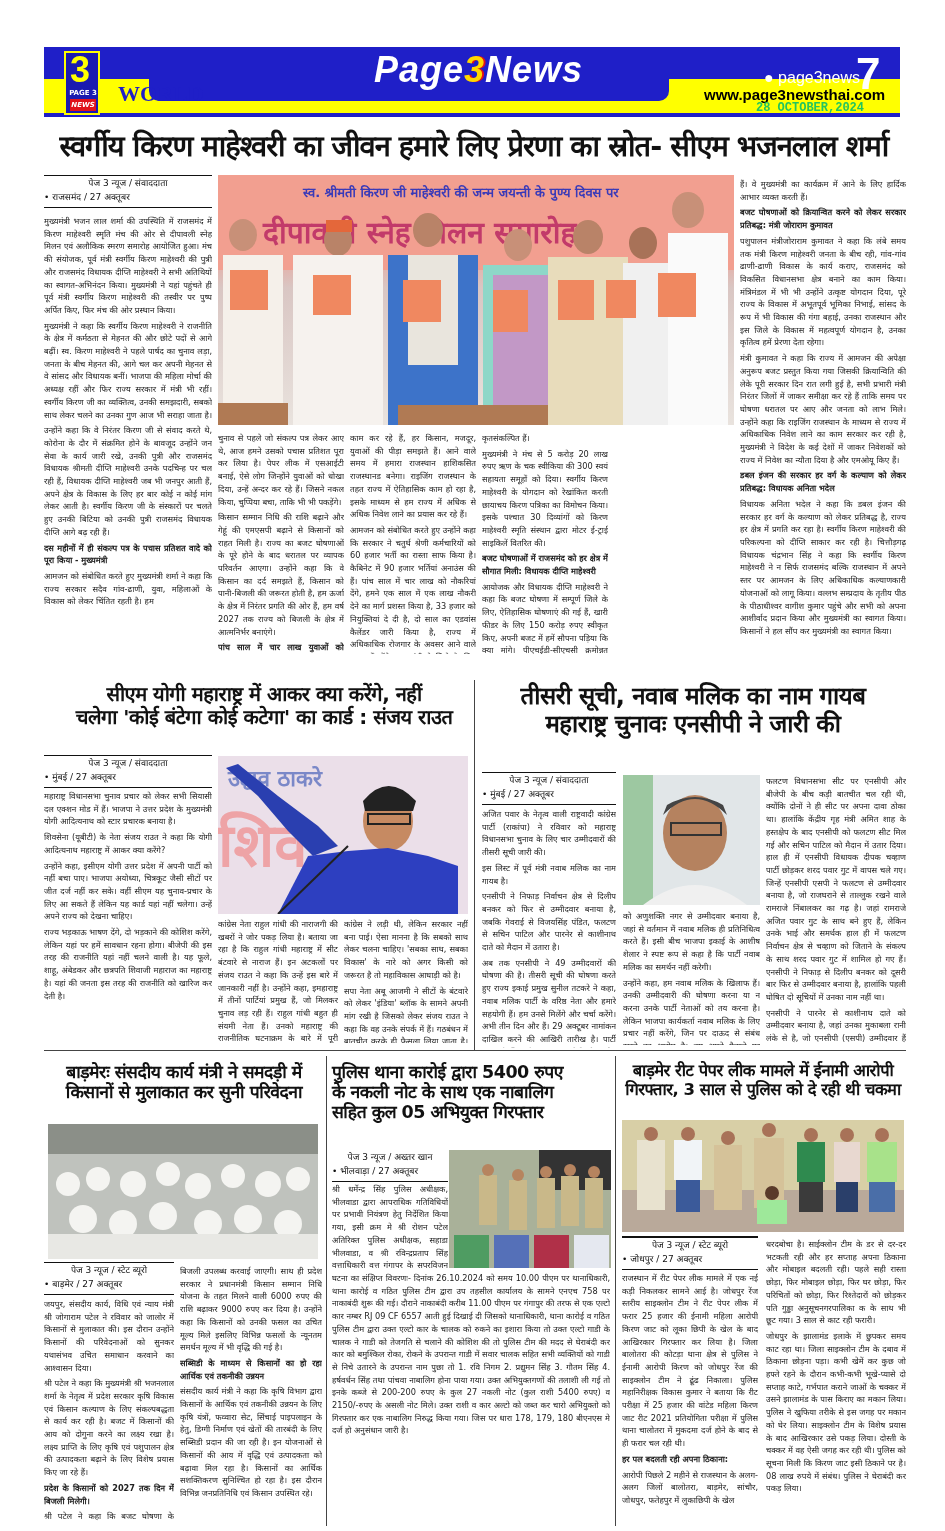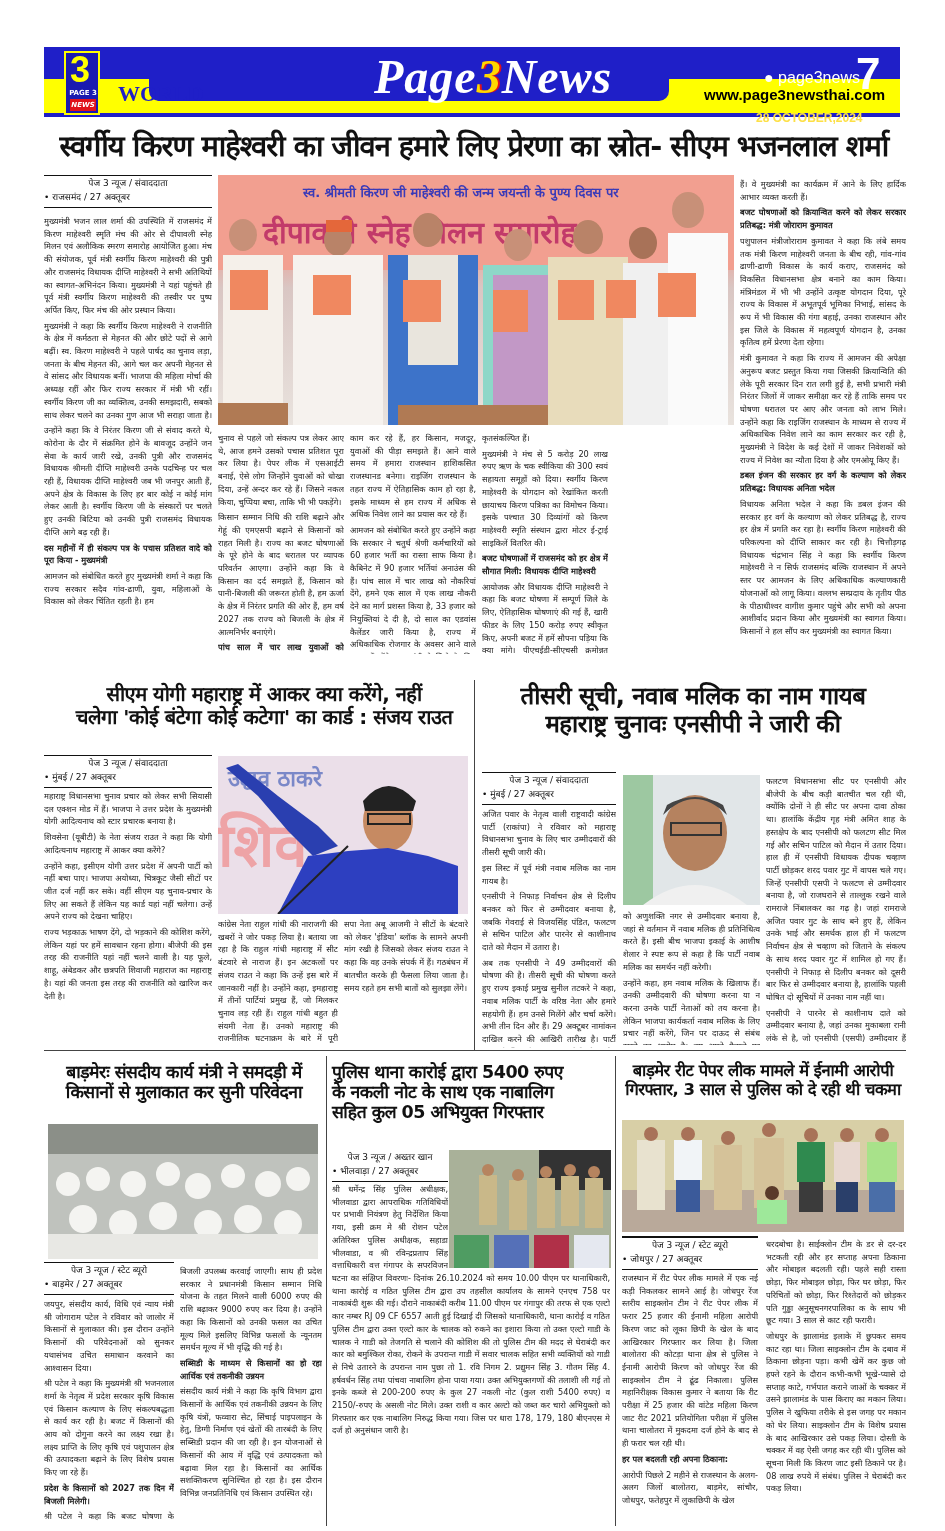--- a/index.html
+++ b/index.html
@@ -10,26 +10,26 @@
   .mast .yellow-band{position:absolute;left:0;top:32px;width:856px;height:34px;background:#ffff00}
   .mast .blue-left{position:absolute;left:0;top:0;width:270px;height:32px;background:#1f1fc8}
   .mast .blue-center{position:absolute;left:105px;top:0;width:520px;height:54px;background:#1f1fc8;border-bottom-right-radius:10px;border-bottom-left-radius:10px}
   .mast .yellow-world{position:absolute;left:70px;top:32px;width:200px;height:34px;background:#ffff00;border-top-right-radius:10px}
   .mast .bottom-blue{position:absolute;left:0;top:66px;width:856px;height:4px;background:#1f1fc8}
   .logo-box{position:absolute;left:20px;top:4px;width:36px;height:64px;background:#1a1ab0;border:2px solid #ffff00}
   .logo-box .three{position:absolute;left:4px;top:-4px;font-family:"Liberation Sans",sans-serif;font-weight:bold;font-size:36px;color:#ffff00}
   .logo-box .p3{position:absolute;left:2px;top:36px;font-size:7px;color:#fff;font-weight:bold;width:30px;text-align:center}
   .logo-box .nw{position:absolute;left:4px;top:46px;width:26px;height:12px;background:#e0121a;color:#fff;font-size:7px;font-style:italic;font-weight:bold;text-align:center;line-height:12px}
   .world{position:absolute;left:74px;top:34px;font-family:"Liberation Serif",serif;font-weight:bold;font-size:22px;color:#1f1fc8}
-  .brand{position:absolute;left:330px;top:2px;font-family:Liberation Serif, serif;font-style:italic;font-weight:bold;font-size:48px;color:#fff;letter-spacing:1px}
+  .brand{position:absolute;left:330px;top:2px;font-family:Liberation Sans, sans-serif;font-style:italic;font-weight:bold;font-size:36px;color:#fff;letter-spacing:1px}
   .brand .num{color:#ffd800;text-shadow:2px 0 0 #e0121a}
   .social{position:absolute;left:720px;top:22px;font-family:"Liberation Sans",sans-serif;font-size:16px;color:#fff}
   .site{position:absolute;left:660px;top:39px;font-family:"Liberation Sans",sans-serif;font-size:15px;color:#000;font-weight:bold}
   .pageno{position:absolute;left:812px;top:2px;font-family:"Liberation Sans",sans-serif;font-weight:bold;font-size:44px;color:#fff}
-  .date{position:absolute;left:712px;top:64px;font-family:Liberation Sans, sans-serif;font-weight:bold;font-size:12px;color:#fde047}
+  .date{position:absolute;left:712px;top:54px;font-family:Liberation Mono, monospace;font-weight:bold;font-size:12px;color:#22c55e}
   
   .hl{font-family:"DejaVu Sans",sans-serif;font-weight:bold;color:#111;line-height:1.15;letter-spacing:-0.5px}
   .byline{font-size:9px;line-height:1.6;color:#111}
   .byline .b1{text-align:center;display:block}
   .rule{height:1px;background:#111}
   .rule2{height:2px;background:#111}
   .col{font-size:8.2px;line-height:1.55;color:#222;text-align:justify;overflow:hidden}
   .col p{margin-bottom:3px}
   .photo{position:absolute;overflow:hidden}
   .vline{position:absolute;width:1px;background:#444}
@@ -169,20 +169,21 @@
     <path d="M145,45 Q170,15 198,45 L195,55 L147,55 Z" fill="#222"></path>
     <rect x="150" y="58" width="42" height="10" fill="none" stroke="#222" stroke-width="2"></rect>
     <path d="M90,100 L130,95 L170,92 L210,100 L240,110 L240,158 L60,158 Z" fill="#2d3fc0"></path>
     <line x1="60" y1="158" x2="130" y2="90" stroke="#222" stroke-width="2"></line>
   </svg>
 </div>
 <div class="abs col" style="left:218px;top:918px;width:120px;height:125px">
   <p>कांग्रेस नेता राहुल गांधी की नाराजगी की खबरों ने जोर पकड़ लिया है। बताया जा रहा है कि राहुल गांधी महाराष्ट्र में सीट बंटवारे से नाराज हैं। इन अटकलों पर संजय राउत ने कहा कि उन्हें इस बारे में जानकारी नहीं है। उन्होंने कहा, इमहाराष्ट्र में तीनों पार्टियां प्रमुख हैं, जो मिलकर चुनाव लड़ रही हैं। राहुल गांधी बहुत ही संयमी नेता हैं। उनको महाराष्ट्र की राजनीतिक घटनाक्रम के बारे में पूरी जानकारी है। वह भी उन्हें पता है कि हरियाणा में पूरी सीट</p>
 </div>
 <div class="abs col" style="left:344px;top:918px;width:124px;height:125px">
+  <p>कांग्रेस ने लड़ी थी, लेकिन सरकार नहीं बना पाई। ऐसा मानना है कि सबको साथ लेकर चलना चाहिए। 'सबका साथ, सबका विकास' के नारे को अगर किसी को जरूरत है तो महाविकास आघाड़ी को है।</p>
   <p>सपा नेता अबू आजमी ने सीटों के बंटवारे को लेकर 'इंडिया' ब्लॉक के सामने अपनी मांग रखी है जिसको लेकर संजय राउत ने कहा कि वह उनके संपर्क में हैं। गठबंधन में बातचीत करके ही फैसला लिया जाता है। समय रहते हम सभी बातों को सुलझा लेंगे।</p>
 </div>
 
 <div class="vline" style="left:474px;top:680px;height:370px"></div>
 
 <div class="abs hl" style="left:482px;top:683px;width:422px;font-size:24px;text-align:center">
   <div>तीसरी सूची, नवाब मलिक का नाम गायब</div>
   <div>महाराष्ट्र चुनावः एनसीपी ने जारी की</div>
 </div>
 <div class="abs" style="left:482px;top:772px;width:134px">

